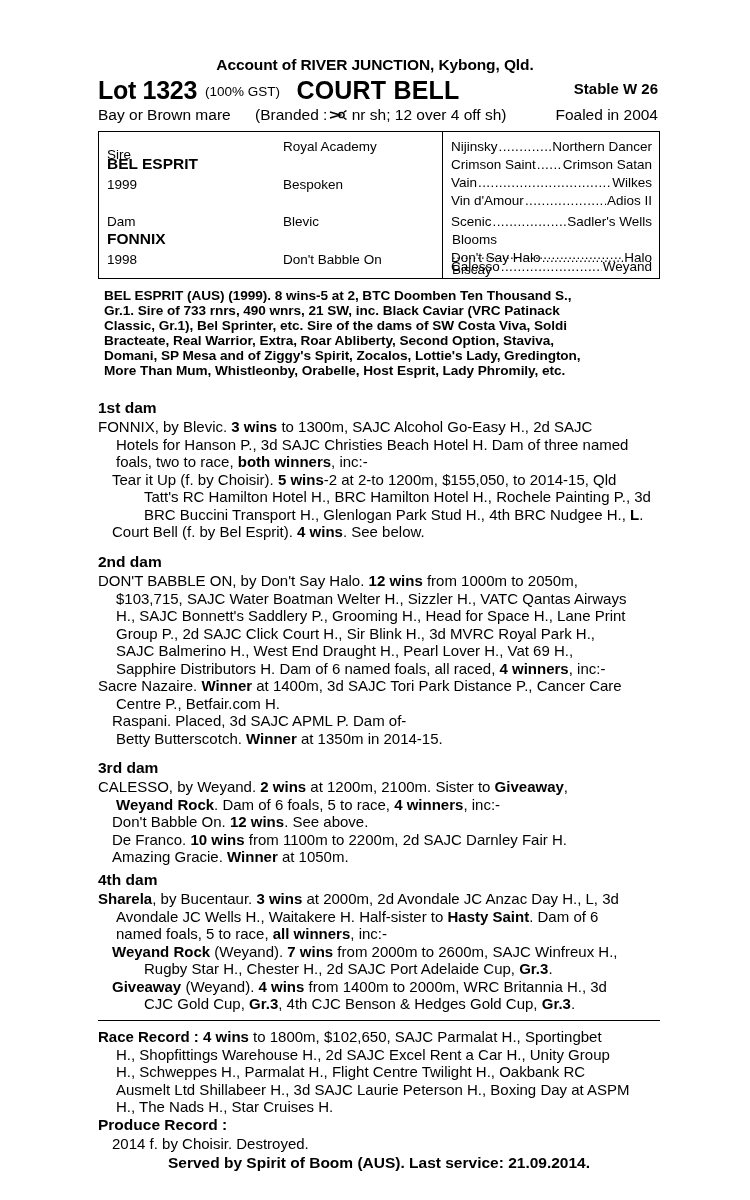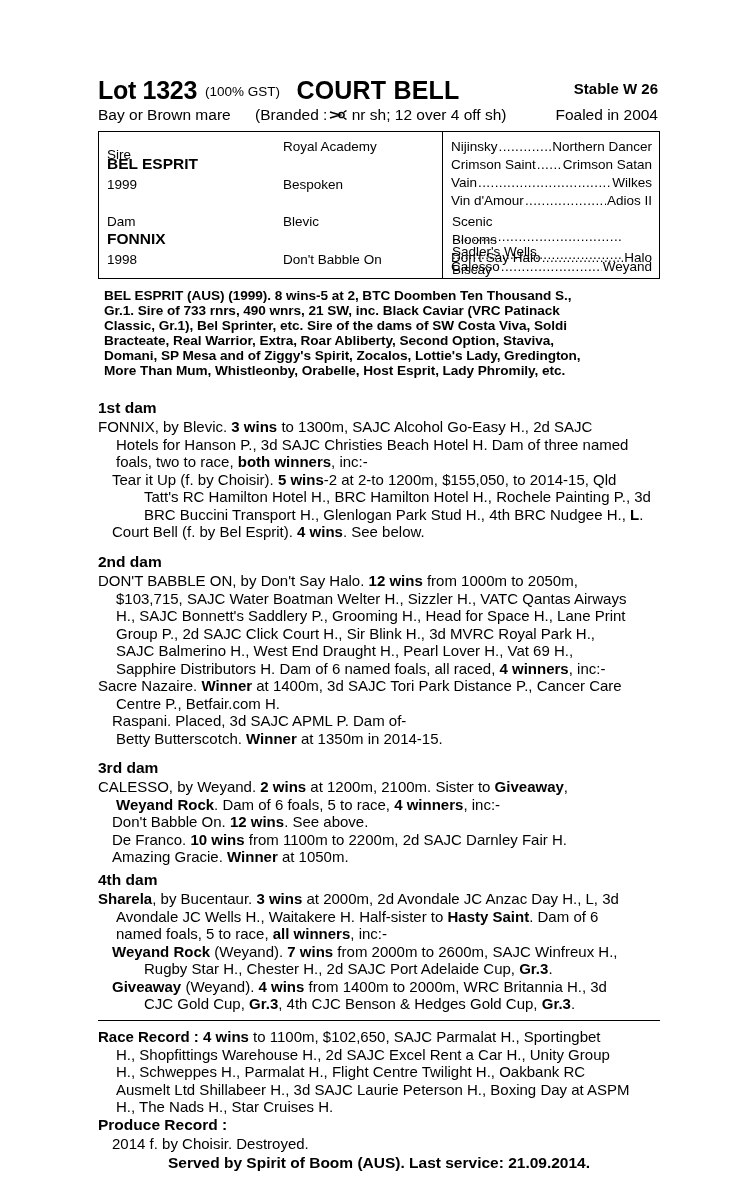--- a/index.html
+++ b/index.html
@@ -190,20 +190,21 @@
     text-align: center;
     font-weight: bold;
     font-size: 15.5px;
   }
 </style>
 </head>
 <body>
 
 <div class="page">
 
+  <div class="account-line">Account of RIVER JUNCTION, Kybong, Qld.</div>
 
   <div class="lot-row">
     <span class="lot-no">Lot 1323</span>
     <span class="gst">(100% GST)</span>
     <span class="horse-name">COURT BELL</span>
     <span class="stable">Stable W 26</span>
   </div>
 
   <div class="desc-row">
     <span class="colour-sex">Bay or Brown mare</span>
@@ -247,21 +248,21 @@
       <div class="ped-line" style="top:43px;">
           <span class="gp-name">Vain</span>
           <span class="gp-dots">.........................................</span>
           <span class="gp-tail">Wilkes</span>
         </div>
       <div class="ped-line" style="top:61px;">
           <span class="gp-name">Vin d'Amour</span>
           <span class="gp-dots">.........................................</span>
           <span class="gp-tail">Adios II</span>
         </div>
-      <div class="ped-line" style="top:82px;flex-direction:column;">
+      <div class="ped-line" style="top:82px;">
           <span class="gp-name">Scenic</span>
           <span class="gp-dots">.........................................</span>
           <span class="gp-tail">Sadler's Wells</span>
         </div>
       <div class="ped-line" style="top:100px;flex-direction:column;">
           <span class="gp-name">Blooms</span>
           <span class="gp-dots">.........................................</span>
           <span class="gp-tail">Biscay</span>
         </div>
       <div class="ped-line" style="top:118px;">
@@ -327,21 +328,21 @@
     <div class="ln ind3 last"><span>named foals, 5 to race, </span><b>all winners</b><span>, inc:-</span></div>
     <div class="ln ind2"><b>Weyand Rock</b><span> (Weyand). </span><b>7 wins</b><span> from 2000m to 2600m, SAJC Winfreux H.,</span></div>
     <div class="ln ind4 last"><span>Rugby Star H., Chester H., 2d SAJC Port Adelaide Cup, </span><b>Gr.3</b><span>.</span></div>
     <div class="ln ind2"><b>Giveaway</b><span> (Weyand). </span><b>4 wins</b><span> from 1400m to 2000m, WRC Britannia H., 3d</span></div>
     <div class="ln ind4 last"><span>CJC Gold Cup, </span><b>Gr.3</b><span>, 4th CJC Benson &amp; Hedges Gold Cup, </span><b>Gr.3</b><span>.</span></div>
   </div>
 
   <div class="hr" style="top:1020px;"></div>
 
   <div class="sec" style="top:1028px;">
-    <div class="ln ind1"><b>Race Record : </b><b>4 wins</b><span> to 1100m, $102,650, SAJC Parmalat H., Sportingbet</span></div>
+    <div class="ln ind1"><b>Race Record : </b><b>4 wins</b><span> to 1800m, $102,650, SAJC Parmalat H., Sportingbet</span></div>
     <div class="ln ind3">H., Shopfittings Warehouse H., 2d SAJC Excel Rent a Car H., Unity Group</div>
     <div class="ln ind3">H., Schweppes H., Parmalat H., Flight Centre Twilight H., Oakbank RC</div>
     <div class="ln ind3">Ausmelt Ltd Shillabeer H., 3d SAJC Laurie Peterson H., Boxing Day at ASPM</div>
     <div class="ln ind3 last">H., The Nads H., Star Cruises H.</div>
   </div>
 
   <div class="sec" style="top:1116px;">
     <div class="sec-head">Produce Record :</div>
     <div class="ln ind2 last">2014 f. by Choisir. Destroyed.</div>
   </div>

